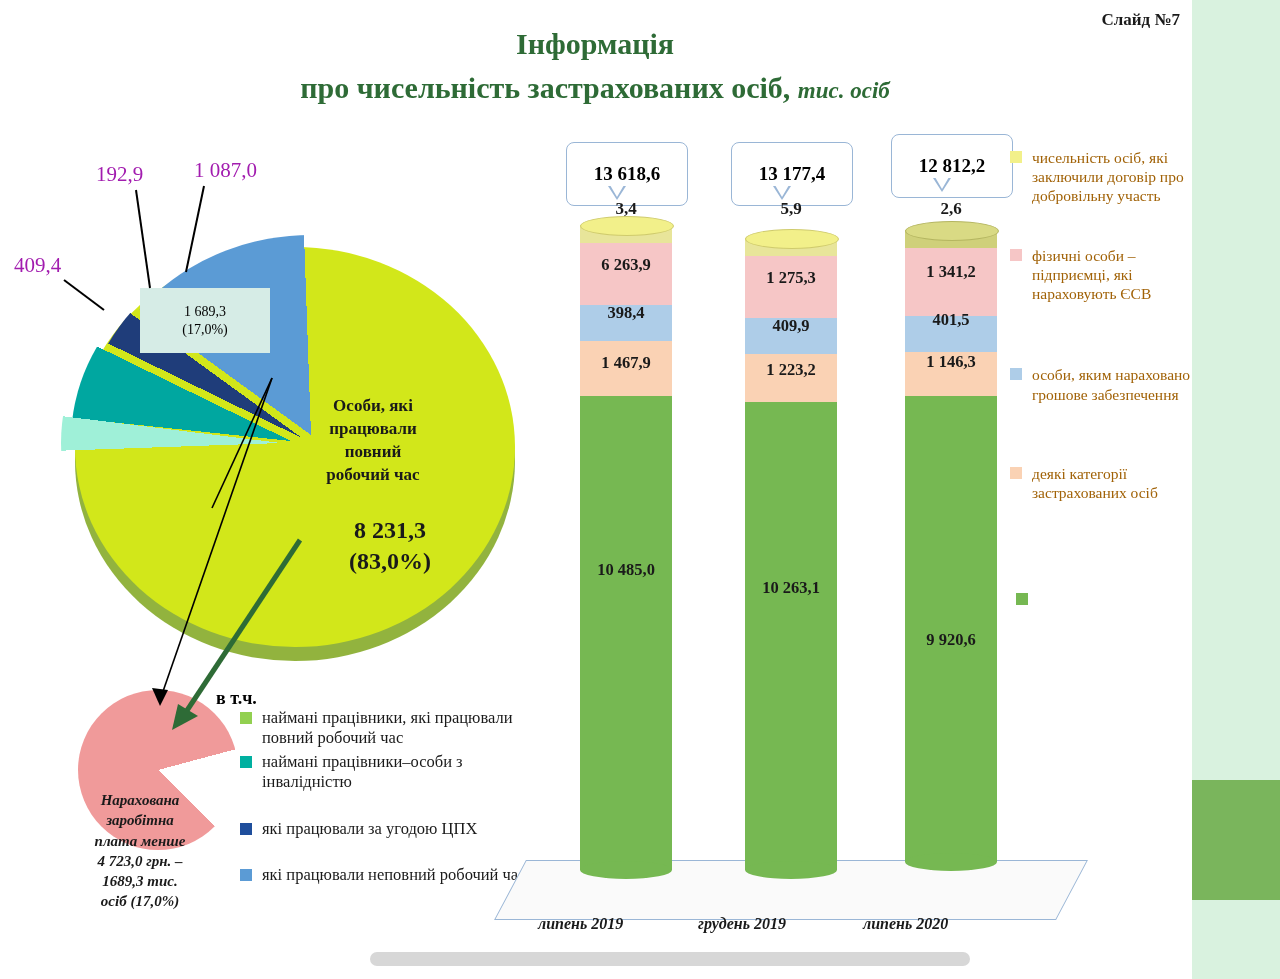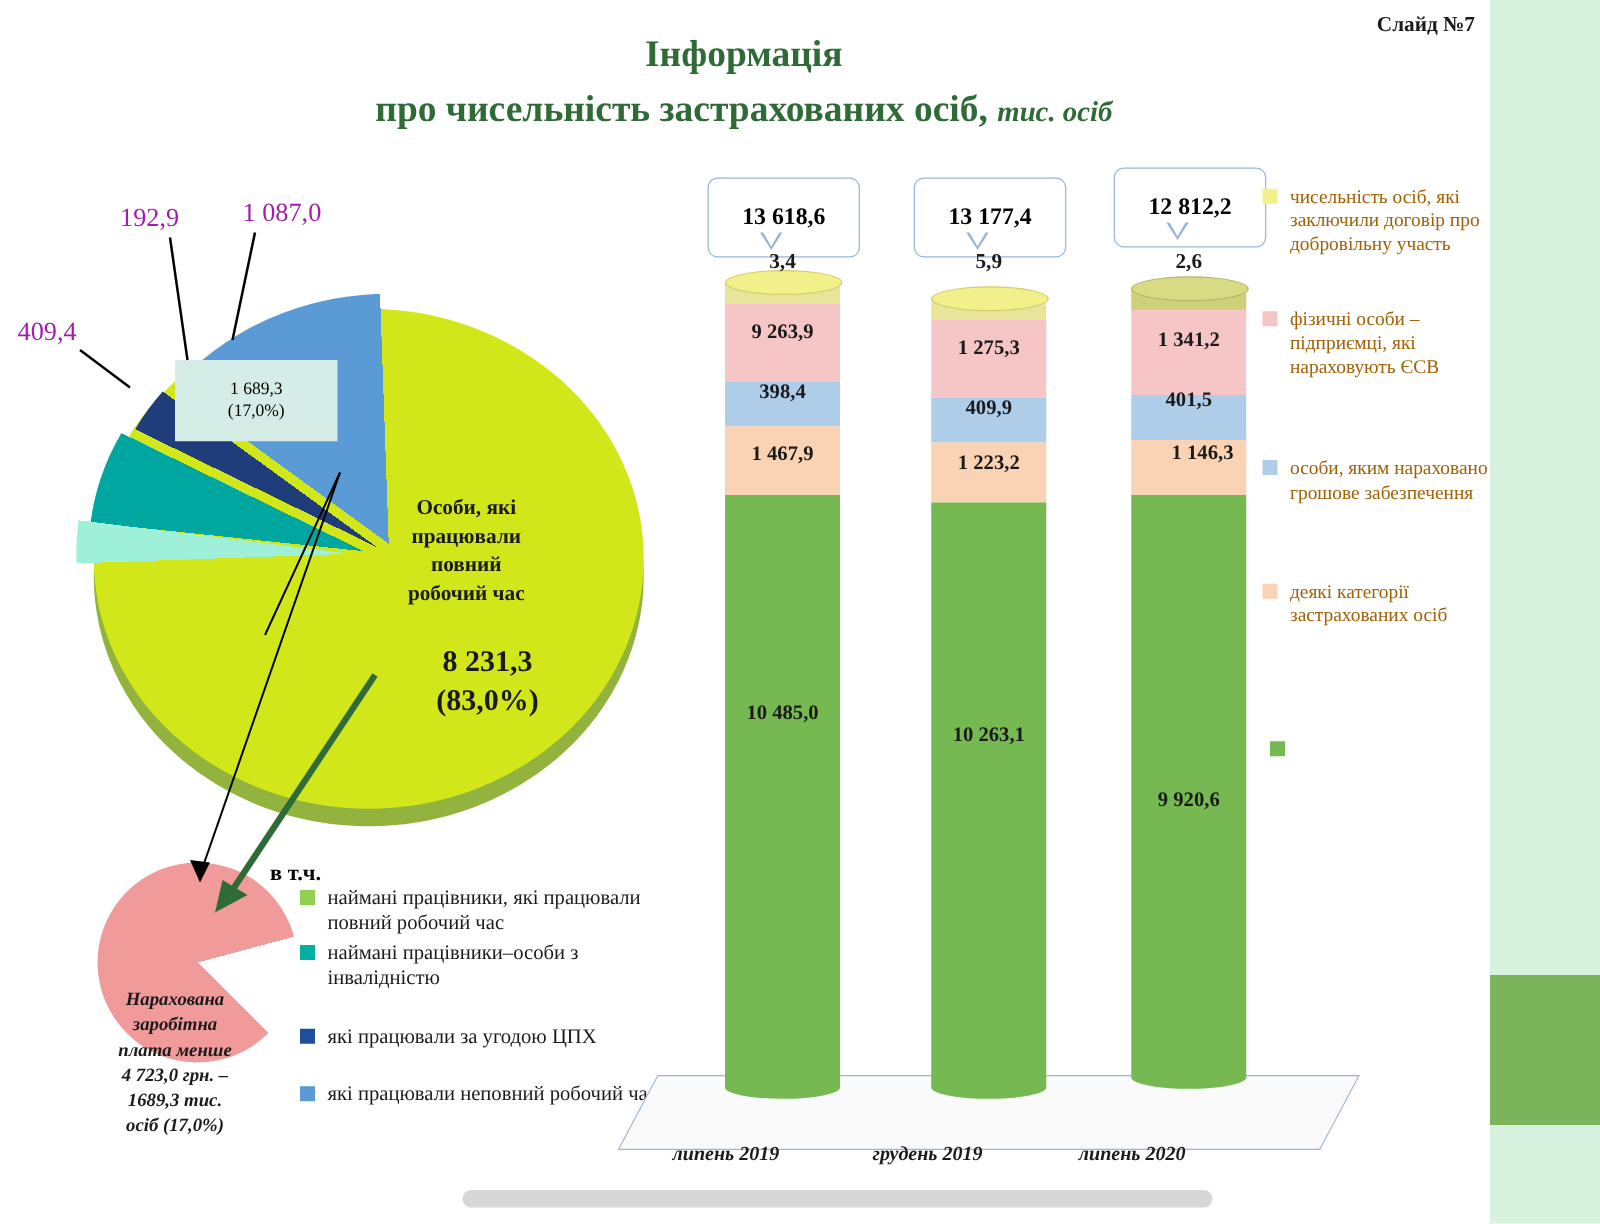--- a/index.html
+++ b/index.html
@@ -162,21 +162,21 @@
     <div class="cyl-seg" style="height:55px;background:#fad2b4;"></div>
     <div class="cyl-seg" style="height:474px;background:#76b852;">
       <div class="bot" style="background:#76b852;"></div>
     </div>
   </div>
   <div class="tot-box" style="left:66px;top:22px;">13 618,6</div>
   <div class="tot-tail" style="left:108px;top:66px;">
       <i></i>
     </div>
   <div class="small-top" style="left:66px;top:79px;">3,4</div>
-  <div class="seg-text" style="left:66px;top:135px;">9 263,9</div>
+  <div class="seg-text" style="left:66px;top:135px;">6 263,9</div>
   <div class="seg-text" style="left:66px;top:183px;">398,4</div>
   <div class="seg-text" style="left:66px;top:233px;">1 467,9</div>
   <div class="seg-text" style="left:66px;top:440px;">10 485,0</div>
   <div class="xlab" style="left:38px;top:795px;">липень 2019</div>
 
   <div class="col" style="left:245px;top:118px;">
     <div class="cyl-seg" style="height:18px;background:#e8e59a;">
       <div class="cap" style="background:#f2f08a;border:1px solid #cfcb6d;"></div>
     </div>
     <div class="cyl-seg" style="height:62px;background:#f6c6c6;"></div>
@@ -208,21 +208,21 @@
       <div class="bot" style="background:#76b852;"></div>
     </div>
   </div>
   <div class="tot-box" style="left:391px;top:14px;">12 812,2</div>
   <div class="tot-tail" style="left:433px;top:58px;">
       <i></i>
     </div>
   <div class="small-top" style="left:391px;top:79px;">2,6</div>
   <div class="seg-text" style="left:391px;top:142px;">1 341,2</div>
   <div class="seg-text" style="left:391px;top:190px;">401,5</div>
-  <div class="seg-text" style="left:402px;top:232px;">1 146,3</div>
+  <div class="seg-text" style="left:391px;top:232px;">1 146,3</div>
   <div class="seg-text" style="left:391px;top:510px;">9 920,6</div>
   <div class="xlab" style="left:363px;top:795px;">липень 2020</div>
 </div>
 
 <div class="rlegend">
   <div class="row">
     <span class="sw" style="background:#f2f08a"></span>
     <span>чисельність осіб, які заключили договір про добровільну участь</span>
   </div>
   <div class="row" style="margin-top:40px">

